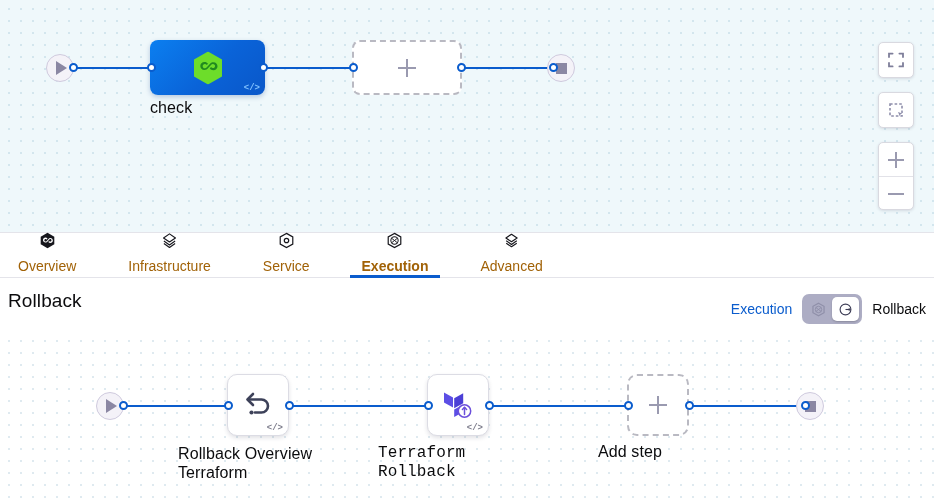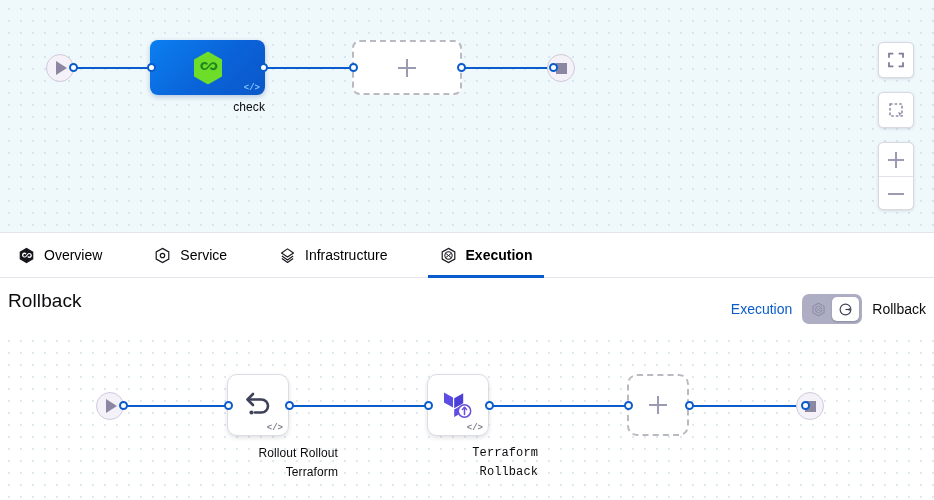--- a/index.html
+++ b/index.html
@@ -48,22 +48,22 @@
   .tri {
     width: 0; height: 0;
     border-left: 11px solid #8b87a3;
     border-top: 7px solid transparent;
     border-bottom: 7px solid transparent;
     margin-left: 3px;
   }
   .sq { background: #8b87a3; }
 
   .node-label {
-    position: absolute; text-align: right;
-    font-size: 12px; color: #0b0b0d; line-height: 19px;
+    position: absolute; text-align: left;
+    font-size: 16px; color: #0b0b0d; line-height: 19px;
     letter-spacing: .1px;
   }
 
   
   .stage-check {
     position: absolute; left: 150px; top: 40px; width: 115px; height: 55px;
     border-radius: 8px;
     background: linear-gradient(135deg, #0b7ff0 0%, #0a63d8 55%, #0a57c9 100%);
     box-shadow: 0 2px 5px rgba(10,60,140,.25);
     z-index: 3;
@@ -131,21 +131,21 @@
   .tabbar {
     position: absolute; left: 0; top: 232px; width: 934px; height: 46px;
     background: #ffffff; border-top: 1px solid #e4e4ea;
     border-bottom: 1px solid #e4e4ea;
     display: flex; align-items: center; padding-left: 18px;
     z-index: 5;
   }
   .tab {
     display: flex; align-items: center; gap: 9px;
     height: 46px; margin-right: 52px; cursor: pointer; position: relative;
-    font-size: 14px; color: #000000; white-space: nowrap;
+    font-size: 14px; color: #a16207; white-space: nowrap; flex-direction: column;
   }
   .tab.active { font-weight: 700; }
   .tab.active:after {
     content: ""; position: absolute; left: -12px; right: -12px; bottom: 0;
     height: 3px; background: #0a5ccd;
   }
   .tab-icon { width: 17px; height: 17px; display: block; flex: none; }
 
   
   .sec-head {
@@ -248,46 +248,56 @@
     <div class="tab">
       <svg class="tab-icon" viewBox="0 0 20 20">
         <polygon points="10,1 18,5.5 18,14.5 10,19 2,14.5 2,5.5" fill="#16161c"></polygon>
         <path d="M7.6 6.6c-1.7 0-2.9 1.3-2.9 2.9s1.2 2.9 2.9 2.9c1.1 0 1.8-.5 2.5-1.3l1.8-2.1c.4-.5.8-.7 1.3-.7.9 0 1.5.7 1.5 1.5s-.6 1.5-1.5 1.5c-.5 0-.9-.2-1.3-.7l-.9 1.1c.6.7 1.4 1.2 2.4 1.2 1.7 0 2.9-1.3 2.9-2.9s-1.2-2.9-2.9-2.9c-1.1 0-1.8.5-2.5 1.3L9.1 10.5c-.4.5-.8.7-1.3.7-.9 0-1.5-.7-1.5-1.5s.6-1.5 1.5-1.5c.5 0 .9.2 1.3.7l.9-1.1c-.6-.7-1.4-1.2-2.4-1.2z" fill="#ffffff"></path>
       </svg>
       <span>Overview</span>
     </div>
 
     <div class="tab">
       <svg class="tab-icon" viewBox="0 0 20 20">
-        <polygon points="10,1.6 17.4,5.8 17.4,14.2 10,18.4 2.6,14.2 2.6,5.8" fill="none" stroke="#16161c" stroke-width="1.4"></polygon>
-        <circle cx="10" cy="10" r="2.6" fill="none" stroke="#16161c" stroke-width="1.4"></circle>
-      </svg>
-      <span>Service</span>
-    </div>
-
-    <div class="tab">
-      <svg class="tab-icon" viewBox="0 0 20 20">
         <g fill="none" stroke="#16161c" stroke-width="1.35" stroke-linejoin="round">
           <path d="M10 2.2 17 7l-7 4.8L3 7z"></path>
           <path d="M3.4 10.6 10 15.2l6.6-4.6"></path>
           <path d="M3.4 13.6 10 18.2l6.6-4.6"></path>
         </g>
       </svg>
       <span>Infrastructure</span>
     </div>
 
+    <div class="tab">
+      <svg class="tab-icon" viewBox="0 0 20 20">
+        <polygon points="10,1.6 17.4,5.8 17.4,14.2 10,18.4 2.6,14.2 2.6,5.8" fill="none" stroke="#16161c" stroke-width="1.4"></polygon>
+        <circle cx="10" cy="10" r="2.6" fill="none" stroke="#16161c" stroke-width="1.4"></circle>
+      </svg>
+      <span>Service</span>
+    </div>
+
     <div class="tab active">
       <svg class="tab-icon" viewBox="0 0 20 20">
         <polygon points="10,1.6 17.4,5.8 17.4,14.2 10,18.4 2.6,14.2 2.6,5.8" fill="none" stroke="#16161c" stroke-width="1.4"></polygon>
         <circle cx="10" cy="10" r="4.3" fill="none" stroke="#16161c" stroke-width="1.2"></circle>
         <path d="M6.4 7.2 13.6 12.8M13.6 7.2 6.4 12.8" stroke="#16161c" stroke-width="1.1"></path>
       </svg>
       <span>Execution</span>
     </div>
 
+    <div class="tab">
+      <svg class="tab-icon" viewBox="0 0 20 20">
+        <g fill="none" stroke="#16161c" stroke-width="1.35" stroke-linejoin="round">
+          <path d="M10 2.6 16.6 7 10 11.4 3.4 7z"></path>
+          <path d="M3.8 10.4 10 14.6l6.2-4.2"></path>
+          <path d="M3.8 13.2 10 17.4l6.2-4.2"></path>
+        </g>
+      </svg>
+      <span>Advanced</span>
+    </div>
   </div>
 
   <div class="sec-head">
     <div class="sec-title">Rollback</div>
     <div class="toggle-wrap">
       <span class="tg-left">Execution</span>
       <div class="switch">
         <div class="opt">
           <svg width="15" height="15" viewBox="0 0 20 20" style="opacity:.45">
             <polygon points="10,1.6 17.4,5.8 17.4,14.2 10,18.4 2.6,14.2 2.6,5.8" fill="none" stroke="#6b6b88" stroke-width="1.6"></polygon>
@@ -325,21 +335,21 @@
           <path d="M12 4 6.5 9.5 12 15"></path>
           <path d="M7 9.5h13.5a6.5 6.5 0 0 1 0 13H14"></path>
         </g>
         <circle cx="10.5" cy="22.5" r="2.1" fill="#3d4159"></circle>
       </svg>
       <span class="code-badge dark">&lt;/&gt;</span>
     </div>
     <div class="port" style="left:224px; top:69px;"></div>
     <div class="port" style="left:285px; top:69px;"></div>
     <div class="node-label" style="left:178px; top:112px; width:160px;">
-      <div>Rollout Rollout</div>
+      <div>Rollback Overview</div>
       <div>Terraform</div>
     </div>
 
     <div class="step-node" style="left:427px; top:42px;">
       <svg width="34" height="32" viewBox="0 0 34 32">
         <polygon points="3,3.5 12,8.6 12,18.6 3,13.5" fill="#5c4ee5"></polygon>
         <polygon points="13.2,9.3 22.2,4.2 22.2,14.2 13.2,19.3" fill="#4b3fd6"></polygon>
         <polygon points="13.2,20.6 22.2,15.5 22.2,25.5 13.2,30.6" fill="#6a5bf0" opacity="0"></polygon>
         <polygon points="13.2,20.6 20,16.7 20,24.2 13.2,28.1" fill="#5c4ee5"></polygon>
         <circle cx="23.5" cy="22" r="6.2" fill="#ffffff" stroke="#6b4fdb" stroke-width="1.5"></circle>
@@ -353,20 +363,21 @@
     <div class="node-label" style="left:378px; top:112px; width:160px;font-family:Liberation Mono, monospace;">
       <div>Terraform</div>
       <div>Rollback</div>
     </div>
 
     <div class="dashed-node" style="left:627px; top:42px; width:62px; height:62px; border-radius:10px;">
       <span class="plus"></span>
     </div>
     <div class="port" style="left:624px; top:69px;"></div>
     <div class="port" style="left:685px; top:69px;"></div>
+    <div class="node-label" style="left:598px; top:110px; width:120px;">Add step</div>
 
     <div class="port" style="left:801px; top:69px;"></div>
     <div class="term-node" style="left:796px; top:60px; width:28px; height:28px;">
       <span class="sq" style="width:11px;height:11px;"></span>
     </div>
   </div>
 
 </div>
 
 </body></html>

